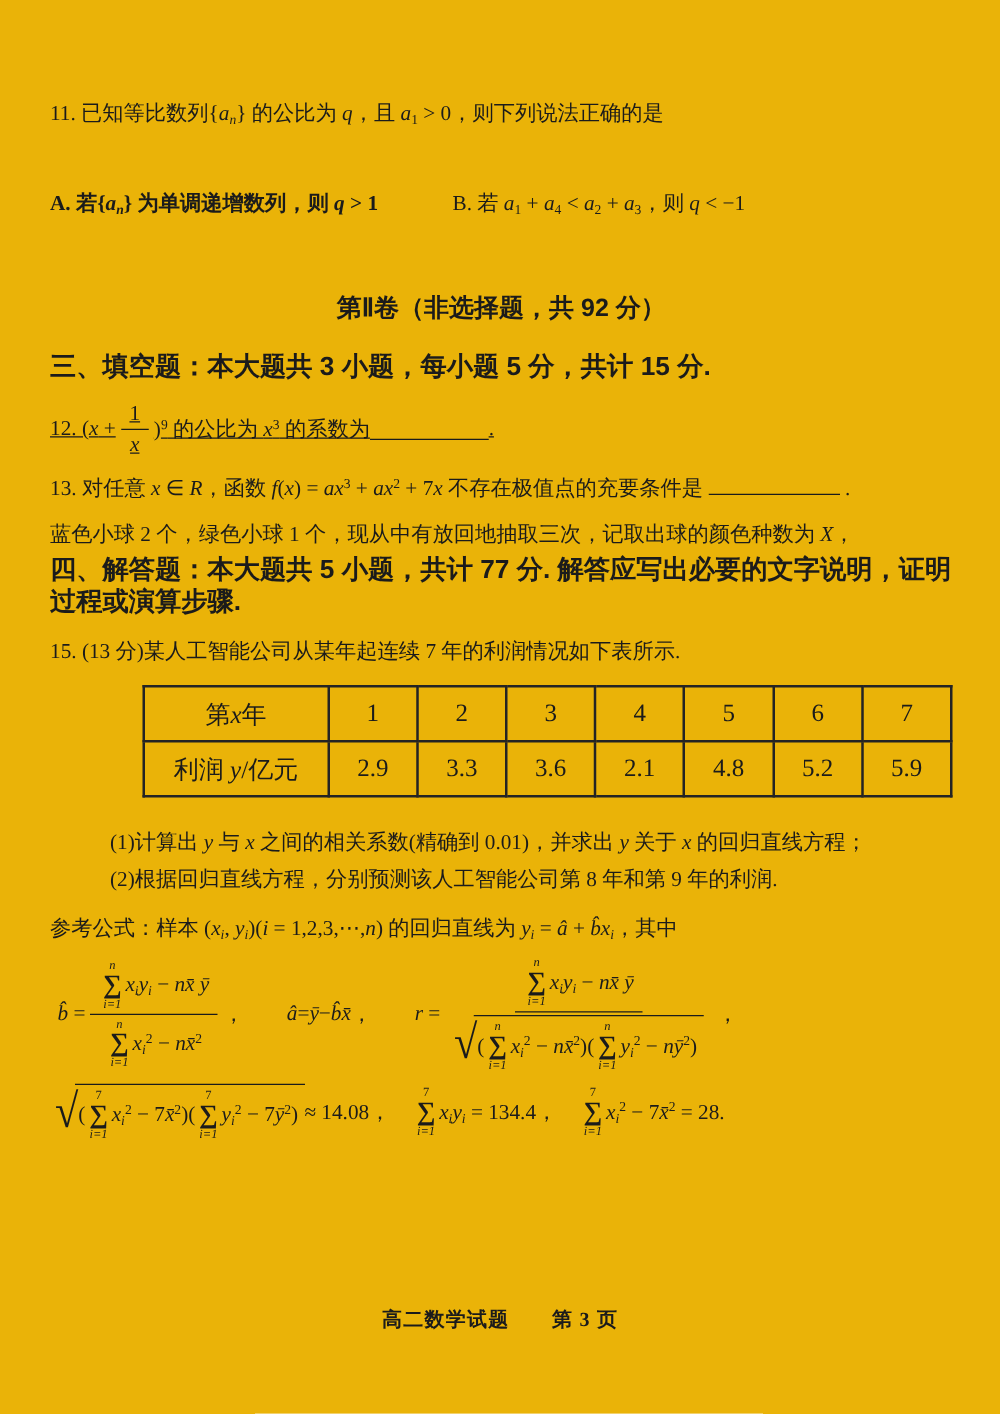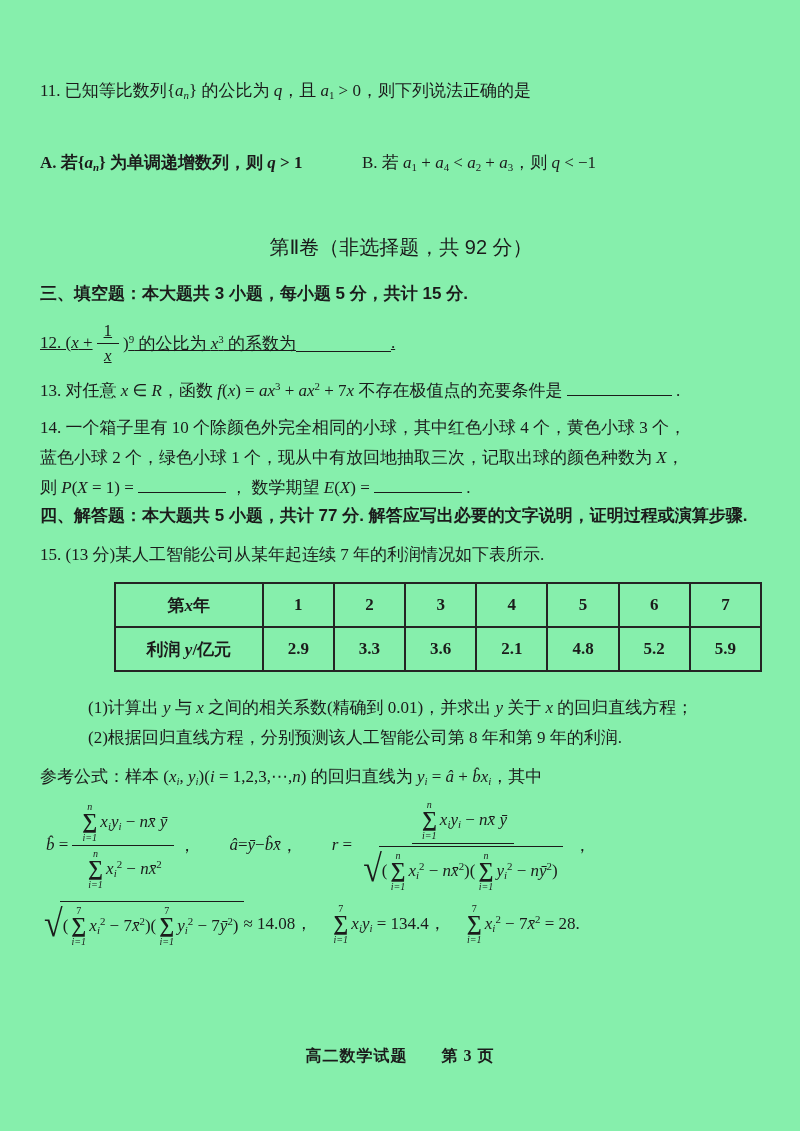--- a/index.html
+++ b/index.html
@@ -1,55 +1,55 @@
 <!DOCTYPE html>
 <html><head>
 <meta charset="utf-8">
 <style>
   html,body{margin:0;padding:0;background:#ffffff;}
   .page{
     position:relative;
     width:800px;height:1131px;
-    background:#86efac;
+    background:#eab308;
     color:#1b1b1b;
     font-family:"Liberation Serif", serif;
     font-size:17px;
     box-sizing:border-box;
     padding:78px 38px 0 40px;
     overflow:hidden;
   }
   p,div,h2,h3{margin:0;padding:0;}
   .it{font-style:italic;font-family:"Liberation Serif",serif;}
   sub,sup{font-size:64%;line-height:0;}
   sub{vertical-align:-0.3em;}
   sup{vertical-align:0.55em;}
   .line{line-height:26px;}
   .opts-row{display:flex;margin-top:0;line-height:26px;}
   .opts-row .opt-left{flex:0 0 322px;font-weight:bold;}
   .row-ab{margin-top:46px;}
   .row-cd{margin-top:33px;}
   .part-title{
     margin-top:24px;text-align:center;
-    font-family:"Liberation Sans",sans-serif;font-weight:400;font-size:20px;line-height:28px;
+    font-family:"Liberation Sans",sans-serif;font-weight:700;font-size:20px;line-height:28px;
   }
   .sec-title{
     margin-top:20px;
-    font-family:"Liberation Sans",sans-serif;font-weight:700;font-size:17px;line-height:26px;
+    font-family:"Liberation Sans",sans-serif;font-weight:700;font-size:21px;line-height:26px;
   }
   .q12-line{margin-top:8px;display:flex;align-items:center;height:56px;text-decoration:underline;}
   .q13-line{margin-top:7px;line-height:26px;}
   .q14-block{margin-top:9px;}
   .q14-block .line{line-height:30px;}
   .blank{display:inline-block;border-bottom:1.8px solid #1b1b1b;height:0.95em;vertical-align:baseline;}
   .b95{width:95px;} .b105{width:105px;} .b88{width:88px;}
   .q15-stem{margin-top:13px;line-height:26px;}
   table.profit{border-collapse:collapse;margin:14px 0 0 74px;}
   table.profit td{
     border:2.2px solid #242424;text-align:center;
-    height:40px;font-size:17px;font-weight:700;
+    height:40px;font-size:20px;font-weight:400;
     font-family:"Liberation Serif",serif;
   }
   td.lab{width:146px;}
   td.val{width:68px;}
   .indented{padding-left:48px;}
   .p1{margin-top:22px;line-height:27px;}
   .p2{margin-top:3px;line-height:27px;}
   .ref-line{margin-top:11px;line-height:30px;}
   
   .formula-row{margin-top:5px;display:flex;align-items:center;gap:34px;padding-left:6px;}
@@ -100,29 +100,21 @@
     <span>.</span>
   </div>
 
   <p class="q13-line">
     <span><span>13. 对任意 </span><span class="it">x</span><span> ∈ </span><span class="it">R</span><span>，函数 </span><span class="it">f</span><span>(</span><span class="it">x</span><span>) = </span><span class="it">ax</span><sup>3</sup><span> + </span><span class="it">ax</span><sup>2</sup><span> + 7</span><span class="it">x</span><span> 不存在极值点的充要条件是</span></span>
     <span class="blank b105"></span>
     <span>.</span>
   </p>
 
   <div class="q14-block">
-    <p class="line">14. 一个箱子里有 10 个除颜色外完全相同的小球，其中红色小球 4 个，黄色小球 3 个，</p>
     <p class="line"><span>蓝色小球 2 个，绿色小球 1 个，现从中有放回地抽取三次，记取出球的颜色种数为 </span><span class="it">X</span><span>，</span></p>
-    <p class="line">
-      <span><span>则 </span><span class="it">P</span><span>(</span><span class="it">X</span><span> = 1) = </span></span>
-      <span class="blank b88"></span>
-      <span><span>，  数学期望 </span><span class="it">E</span><span>(</span><span class="it">X</span><span>) = </span></span>
-      <span class="blank b88"></span>
-      <span>.</span>
-    </p>
   </div>
 
   <h3 class="sec-title" style="margin-top:0;">四、解答题：本大题共 5 小题，共计 77 分. 解答应写出必要的文字说明，证明过程或演算步骤.</h3>
 
   <div>
     <p class="q15-stem">15. (13 分)某人工智能公司从某年起连续 7 年的利润情况如下表所示.</p>
 
     <table class="profit">
       <tbody>
         <tr>

